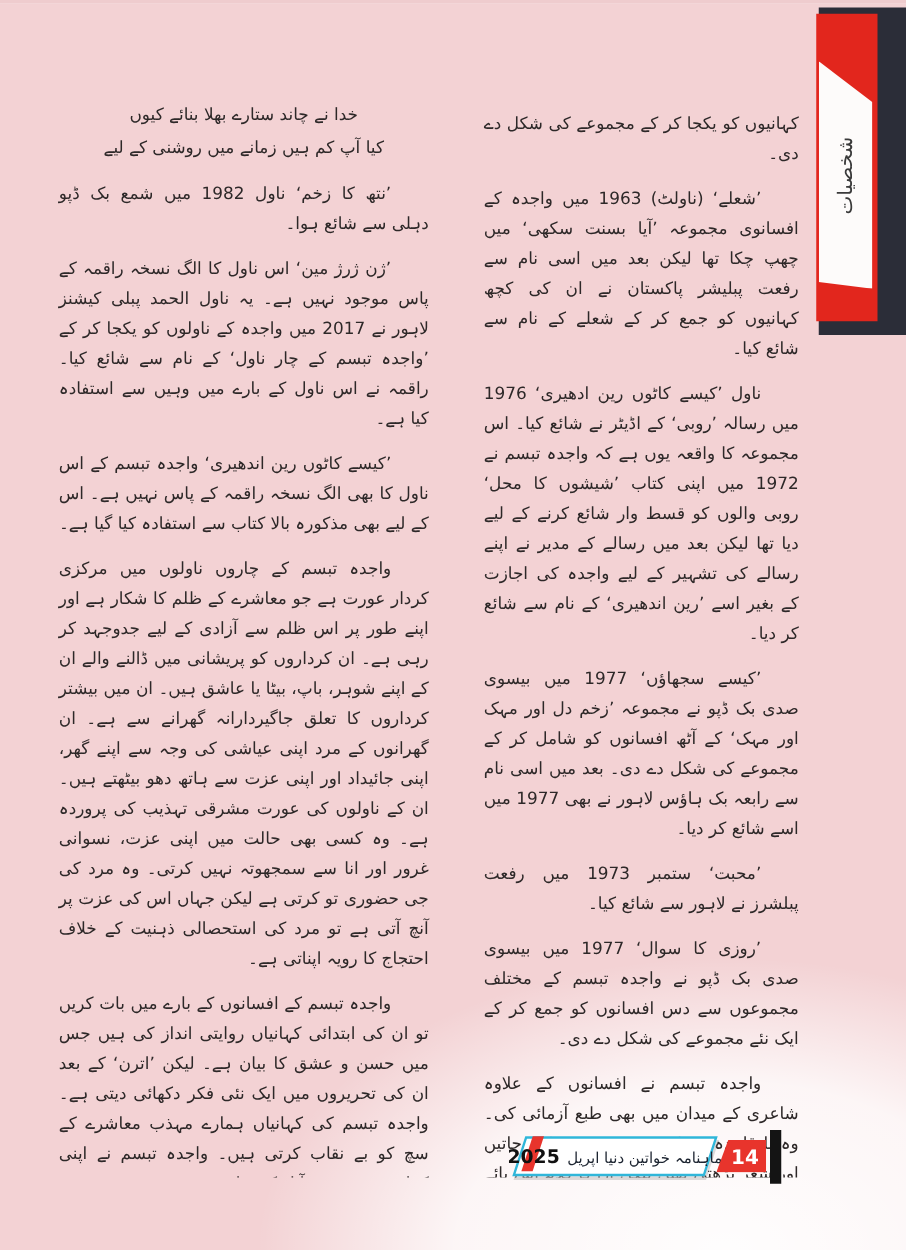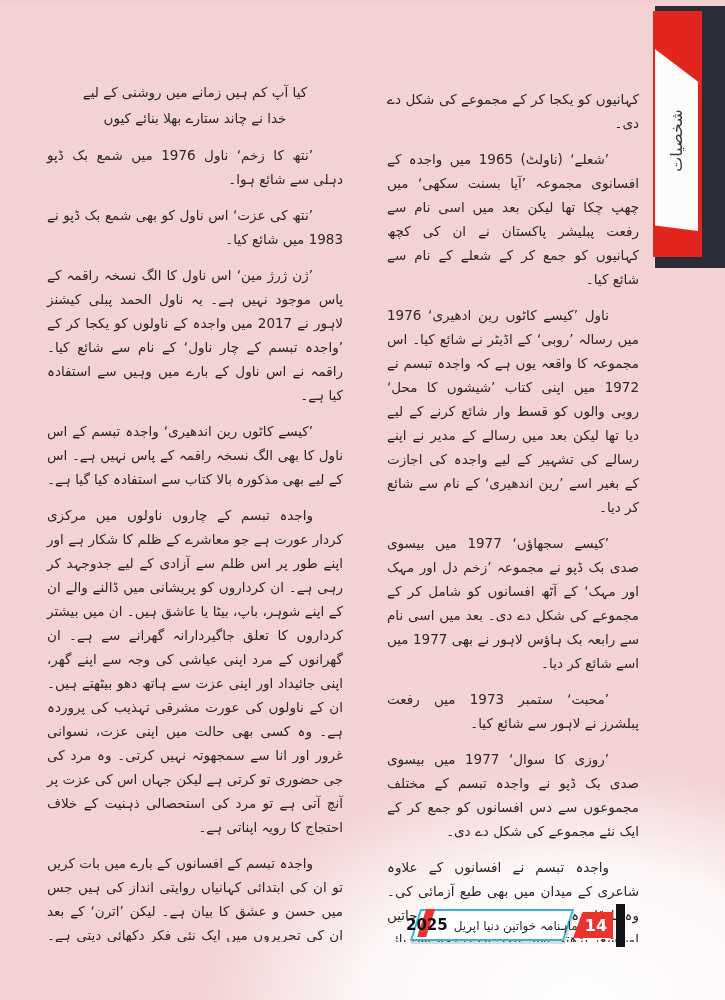--- a/index.html
+++ b/index.html
@@ -121,40 +121,39 @@
   <div id="tab-block"></div>
   <div id="tab-ribbon-red"></div>
   <div id="tab-ribbon-white">
     <span id="tab-label">شخصیات</span>
   </div>
 
   <div id="columns">
 
     <div class="col col-right">
       <p class="para">کہانیوں کو یکجا کر کے مجموعے کی شکل دے دی۔</p>
-      <p class="para indent">’شعلے‘ (ناولٹ) 1965 میں واجدہ کے افسانوی مجموعہ ’آیا بسنت سکھی‘ میں چھپ چکا تھا لیکن بعد میں اسی نام سے رفعت پبلیشر پاکستان نے ان کی کچھ کہانیوں کو جمع کر کے شعلے کے نام سے شائع کیا۔</p>
+      <p class="para indent">’شعلے‘ (ناولٹ) 1963 میں واجدہ کے افسانوی مجموعہ ’آیا بسنت سکھی‘ میں چھپ چکا تھا لیکن بعد میں اسی نام سے رفعت پبلیشر پاکستان نے ان کی کچھ کہانیوں کو جمع کر کے شعلے کے نام سے شائع کیا۔</p>
       <p class="para indent">ناول ’کیسے کاٹوں رین ادھیری‘ 1976 میں رسالہ ’روبی‘ کے اڈیٹر نے شائع کیا۔ اس مجموعہ کا واقعہ یوں ہے کہ واجدہ تبسم نے 1972 میں اپنی کتاب ’شیشوں کا محل‘ روبی والوں کو قسط وار شائع کرنے کے لیے دیا تھا لیکن بعد میں رسالے کے مدیر نے اپنے رسالے کی تشہیر کے لیے واجدہ کی اجازت کے بغیر اسے ’رین اندھیری‘ کے نام سے شائع کر دیا۔</p>
       <p class="para indent">’کیسے سجھاؤں‘ 1977 میں بیسوی صدی بک ڈپو نے مجموعہ ’زخم دل اور مہک اور مہک‘ کے آٹھ افسانوں کو شامل کر کے مجموعے کی شکل دے دی۔ بعد میں اسی نام سے رابعہ بک ہاؤس لاہور نے بھی 1977 میں اسے شائع کر دیا۔</p>
       <p class="para indent">’محبت‘ ستمبر 1973 میں رفعت پبلشرز نے لاہور سے شائع کیا۔</p>
       <p class="para indent">’روزی کا سوال‘ 1977 میں بیسوی صدی بک ڈپو نے واجدہ تبسم کے مختلف مجموعوں سے دس افسانوں کو جمع کر کے ایک نئے مجموعے کی شکل دے دی۔</p>
       <p class="para indent">واجدہ تبسم نے افسانوں کے علاوہ شاعری کے میدان میں بھی طبع آزمائی کی۔ وہ با قاعدہ مشاعروں میں مدعو کی جاتیں اور شعر پڑھتی تھیں لیکن ان کا کلام اس پائے کا نہیں ہے کہ شعرا کی فہرست میں شامل کیا جا سکے۔ ان کی شاعری روایتی انداز کی ہے۔ چند اشعار ملاحظہ فرمائیں۔</p>
       <div class="verse">
         <div>اب ہمیں شمعیں جلانے کی ضرورت نہ رہی</div>
         <div>آپ کے ہونے سے محفل میں اجالا ہو گیا</div>
       </div>
 
     </div>
 
     <div class="col col-left">
       <div class="verse first">
+        <div>خدا نے چاند ستارے بھلا بنائے کیوں</div>
         <div>کیا آپ کم ہیں زمانے میں روشنی کے لیے</div>
-        <div>خدا نے چاند ستارے بھلا بنائے کیوں</div>
       </div>
-      <p class="para indent">’نتھ کا زخم‘ ناول 1976 میں شمع بک ڈپو دہلی سے شائع ہوا۔</p>
-      <p class="para indent">’نتھ کی عزت‘ اس ناول کو بھی شمع بک ڈپو نے 1983 میں شائع کیا۔</p>
+      <p class="para indent">’نتھ کا زخم‘ ناول 1982 میں شمع بک ڈپو دہلی سے شائع ہوا۔</p>
       <p class="para indent">’ژن ژرژ مین‘ اس ناول کا الگ نسخہ راقمہ کے پاس موجود نہیں ہے۔ یہ ناول الحمد پبلی کیشنز لاہور نے 2017 میں واجدہ کے ناولوں کو یکجا کر کے ’واجدہ تبسم کے چار ناول‘ کے نام سے شائع کیا۔ راقمہ نے اس ناول کے بارے میں وہیں سے استفادہ کیا ہے۔</p>
       <p class="para indent">’کیسے کاٹوں رین اندھیری‘ واجدہ تبسم کے اس ناول کا بھی الگ نسخہ راقمہ کے پاس نہیں ہے۔ اس کے لیے بھی مذکورہ بالا کتاب سے استفادہ کیا گیا ہے۔</p>
       <p class="para indent">واجدہ تبسم کے چاروں ناولوں میں مرکزی کردار عورت ہے جو معاشرے کے ظلم کا شکار ہے اور اپنے طور پر اس ظلم سے آزادی کے لیے جدوجہد کر رہی ہے۔ ان کرداروں کو پریشانی میں ڈالنے والے ان کے اپنے شوہر، باپ، بیٹا یا عاشق ہیں۔ ان میں بیشتر کرداروں کا تعلق جاگیردارانہ گھرانے سے ہے۔ ان گھرانوں کے مرد اپنی عیاشی کی وجہ سے اپنے گھر، اپنی جائیداد اور اپنی عزت سے ہاتھ دھو بیٹھتے ہیں۔ ان کے ناولوں کی عورت مشرقی تہذیب کی پروردہ ہے۔ وہ کسی بھی حالت میں اپنی عزت، نسوانی غرور اور انا سے سمجھوتہ نہیں کرتی۔ وہ مرد کی جی حضوری تو کرتی ہے لیکن جہاں اس کی عزت پر آنچ آتی ہے تو مرد کی استحصالی ذہنیت کے خلاف احتجاج کا رویہ اپناتی ہے۔</p>
       <p class="para indent">واجدہ تبسم کے افسانوں کے بارے میں بات کریں تو ان کی ابتدائی کہانیاں روایتی انداز کی ہیں جس میں حسن و عشق کا بیان ہے۔ لیکن ’اترن‘ کے بعد ان کی تحریروں میں ایک نئی فکر دکھائی دیتی ہے۔ واجدہ تبسم کی کہانیاں ہمارے مہذب معاشرے کے سچ کو بے نقاب کرتی ہیں۔ واجدہ تبسم نے اپنی کہانیوں میں حیدرآباد کے نوابی رہن</p>
     </div>
 
   </div>
 
   <div id="footer">
     <div id="footer-strip">

